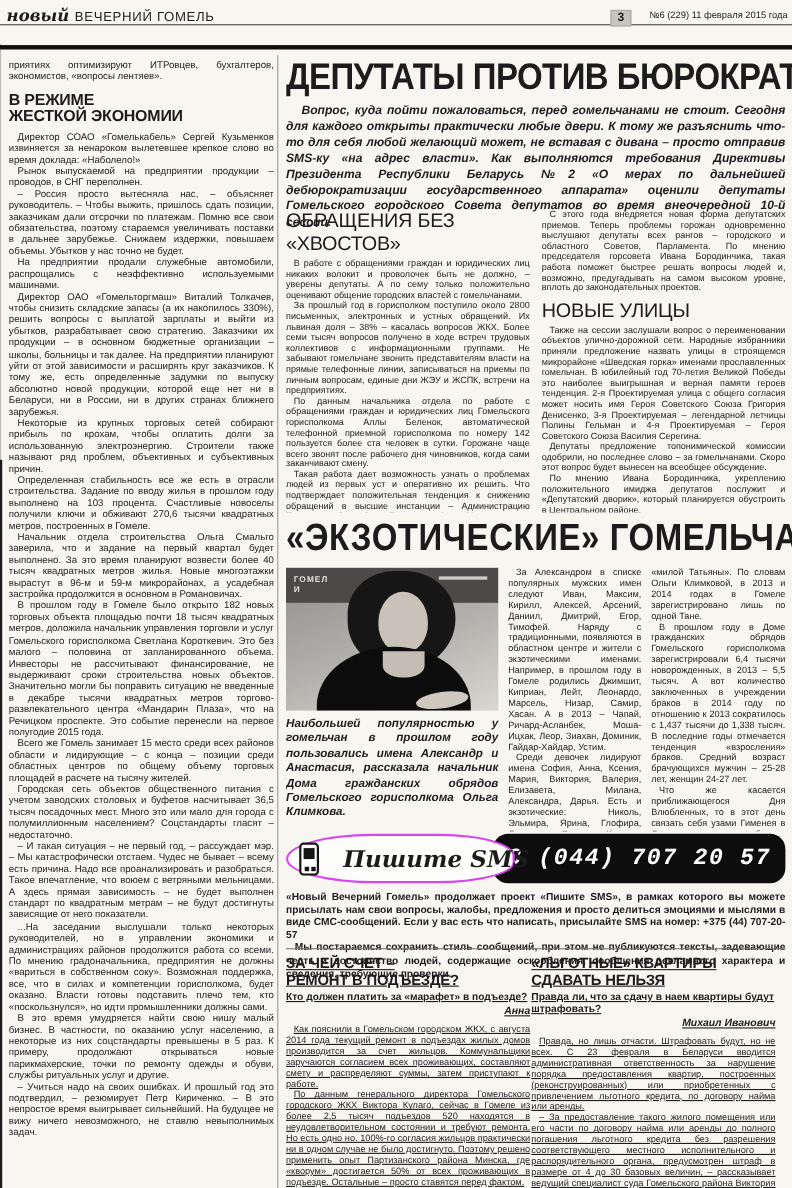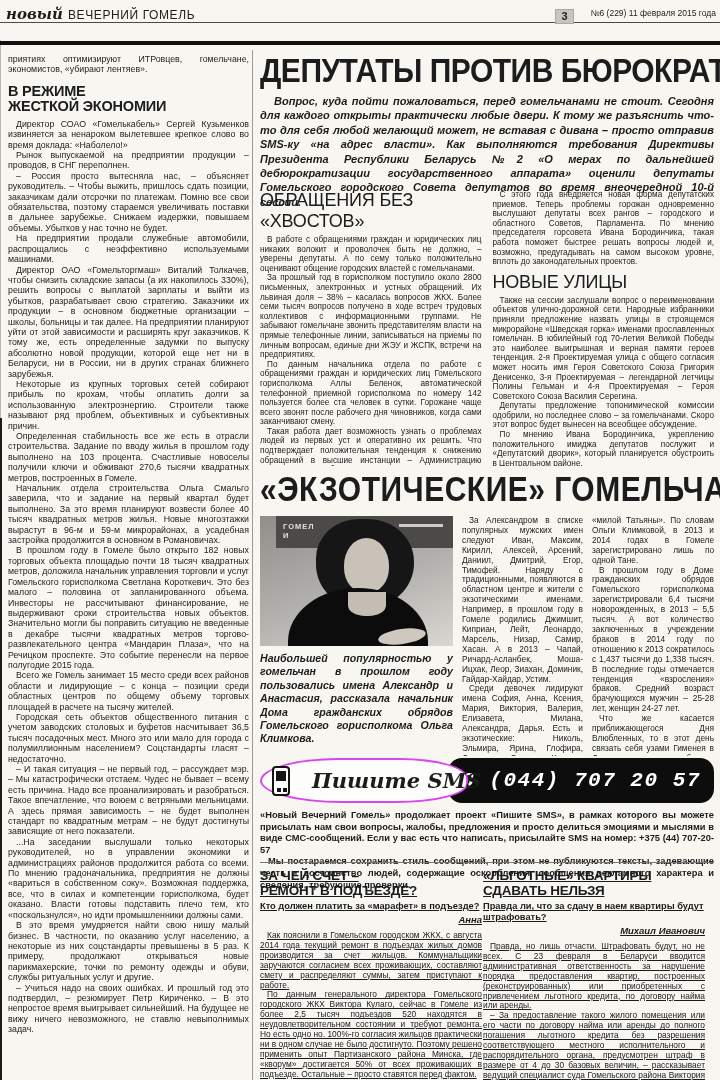--- a/index.html
+++ b/index.html
@@ -37,21 +37,21 @@
   .dep-col { width:222px; }
   .col-head { font-size:18px; font-weight:400; margin:0 0 3px 0; letter-spacing:-.2px; }
   .col-head.mt { margin-top:5px; }
   .dep-col p { font-size:8.2px; line-height:9.6px; text-align:justify; text-indent:7px; }
 
   .exotic-head { position:absolute; top:420px; left:0; width:100%; text-align:center; font-size:30px; font-weight:800;
                  letter-spacing:.5px; white-space:nowrap; transform:scaleY(1.15); transform-origin:top center; }
   .exotic-row { position:absolute; top:466px; left:0; right:0; height:240px; display:flex; gap:9px; overflow:hidden; }
   .photo-col { width:193px; }
   .photo { position:relative; width:193px; height:130px; background:linear-gradient(160deg,#8f8e8b 0%,#b4b2ae 55%,#d9d7d2 100%); overflow:hidden; }
-  .photo-banner { position:absolute; top:0; left:16px; right:0; height:32px; background:#4b4a48;padding-left:16px; }
+  .photo-banner { position:absolute; top:0; left:0; right:0; height:32px; background:#4b4a48;padding-left:16px; }
   .banner-txt { position:absolute; left:7px; top:7px; color:#e3e1dd; font-size:7.5px; font-weight:bold; letter-spacing:1px; line-height:8.5px; }
   .banner-dash { position:absolute; right:10px; top:8px; width:44px; height:3px; background:#cfcdc8; }
   .hair { position:absolute; left:56px; top:3px; width:98px; height:90px; background:#161616; border-radius:48% 52% 56% 54%; }
   .face { position:absolute; left:84px; top:22px; width:45px; height:55px; background:#c9c2b9; border-radius:50% 50% 46% 46%; }
   .torso { position:absolute; left:28px; bottom:-4px; width:140px; height:62px; background:#0c0c0c; border-radius:55% 55% 0 0 / 95% 95% 0 0; }
   .chest { position:absolute; left:88px; bottom:30px; width:38px; height:24px; background:#c4bdb4; border-radius:0 0 45% 45%; }
   .hand { position:absolute; left:118px; bottom:2px; width:48px; height:15px; background:#cfc8bf; border-radius:50%; transform:rotate(-8deg); }
   .caption { margin-top:6px; font-weight:bold; font-style:italic; font-size:10.6px; line-height:13.4px; text-align:justify; }
   .exo-col { width:121px; }
   .exo-col2 { width:122px; }
@@ -88,21 +88,21 @@
 
   <div class="masthead">
     <span class="script">новый</span><span class="caps">ВЕЧЕРНИЙ ГОМЕЛЬ</span>
   </div>
   <div class="head-rule"></div>
   <div class="page-num">3</div>
   <div class="issue">№6 (229) 11 февраля 2015 года</div>
   <div class="thick-rule"></div>
 
   <div class="left-col">
-    <p class="no-indent">приятиях оптимизируют ИТРовцев, гомельчане, экономистов, «убирают лентяев».</p>
+    <p class="no-indent">приятиях оптимизируют ИТРовцев, бухгалтеров, экономистов, «вопросы лентяев».</p>
     <h3 class="left-head">В РЕЖИМЕ
 ЖЕСТКОЙ ЭКОНОМИИ</h3>
     <div>
         <p>Директор СОАО «Гомелькабель» Сергей Кузьменков извиняется за ненароком вылетевшее крепкое слово во время доклада: «Наболело!»</p>
         <p>Рынок выпускаемой на предприятии продукции – проводов, в СНГ переполнен.</p>
         <p>– Россия просто вытесняла нас, – объясняет руководитель. – Чтобы выжить, пришлось сдать позиции, заказчикам дали отсрочки по платежам. Помню все свои обязательства, поэтому стараемся увеличивать поставки в дальнее зарубежье. Снижаем издержки, повышаем объемы. Убытков у нас точно не будет.</p>
         <p>На предприятии продали служебные автомобили, распрощались с неэффективно используемыми машинами.</p>
         <p>Директор ОАО «Гомельторгмаш» Виталий Толкачев, чтобы снизить складские запасы (а их накопилось 330%), решить вопросы с выплатой зарплаты и выйти из убытков, разрабатывает свою стратегию. Заказчики их продукции – в основном бюджетные организации – школы, больницы и так далее. На предприятии планируют уйти от этой зависимости и расширять круг заказчиков. К тому же, есть определенные задумки по выпуску абсолютно новой продукции, которой еще нет ни в Беларуси, ни в России, ни в других странах ближнего зарубежья.</p>
         <p>Некоторые из крупных торговых сетей собирают прибыль по крохам, чтобы оплатить долги за использованную электроэнергию. Строители также называют ряд проблем, объективных и субъективных причин.</p>
       </div>

